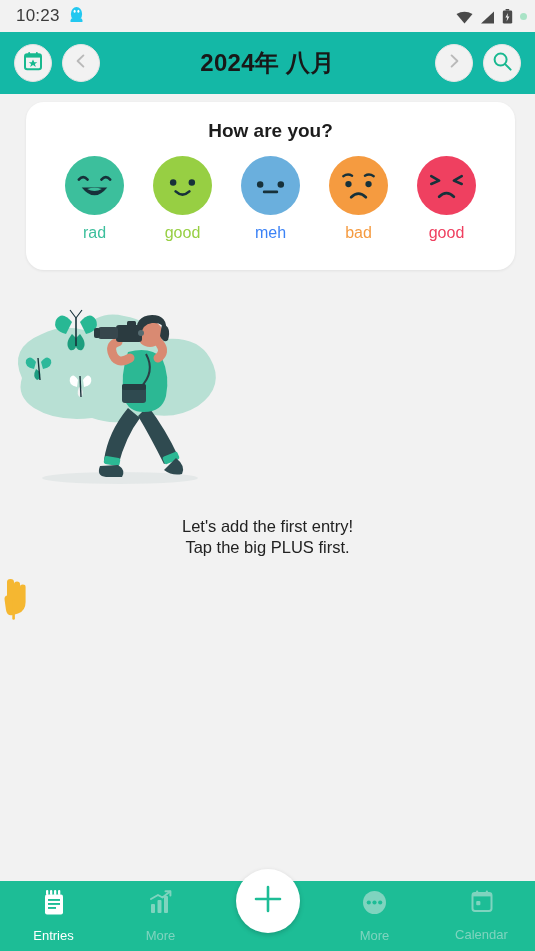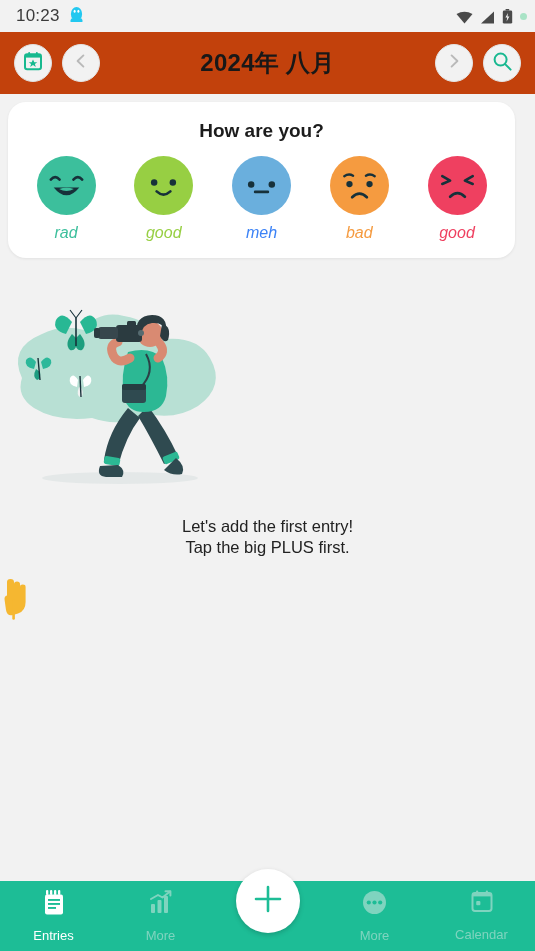--- a/index.html
+++ b/index.html
@@ -24,51 +24,51 @@
   .ico-wifi { width:17px; height:13px; }
   .ico-signal { width:15px; height:13px; }
   .ico-batt { width:11px; height:15px; }
   .greendot { width:7px; height:7px; border-radius:50%; background:#a9e3c6; }
 
   
   .header {
     height:62px; width:100%;
     display:flex; align-items:center;
     padding:0 14px;
-    background:#c2410c;
+    background:#14b8a6;
   }
   .circ-btn {
     width:38px; height:38px; border-radius:50%;
     border:1.4px solid #e0e0e0;
     background:#f2f2f2;
     display:flex; align-items:center; justify-content:center;
     flex:0 0 auto;
   }
   .circ-btn.nobord { border:1.4px solid #e4e4e4; }
   .hdr-title {
     flex:1 1 auto; text-align:center;
     font-size:24px; font-weight:bold; color:#181818;
     letter-spacing:.3px;
   }
   .gap8 { width:10px; flex:0 0 auto; }
 
   
   .mood-card {
-    margin:8px 20px 0 8px;
+    margin:8px 20px 0 26px;
     background:#ffffff;
     border-radius:18px;
-    padding:18px 14px 16px 14px;
+    padding:18px 14px 28px 14px;
     box-shadow:0 1px 3px rgba(0,0,0,.07);
   }
   .mood-title {
     text-align:center;
     font-size:19px; font-weight:bold; color:#1c1c1c;
     margin-bottom:14px;
   }
-  .mood-row { display:flex; justify-content:space-between; align-items:flex-start;font-style:italic; }
+  .mood-row { display:flex; justify-content:center; align-items:flex-start; }
   .mood-item { display:flex; flex-direction:column; align-items:center; width:88px; }
   .face { width:59px; height:59px; border-radius:50%; }
   .mood-label { margin-top:9px; font-size:16px; }
 
   
   .empty-wrap {
     position:absolute; left:0; right:0; top:300px;
     display:flex; flex-direction:column; 
   }
   .illus { width:240px; height:190px; }

